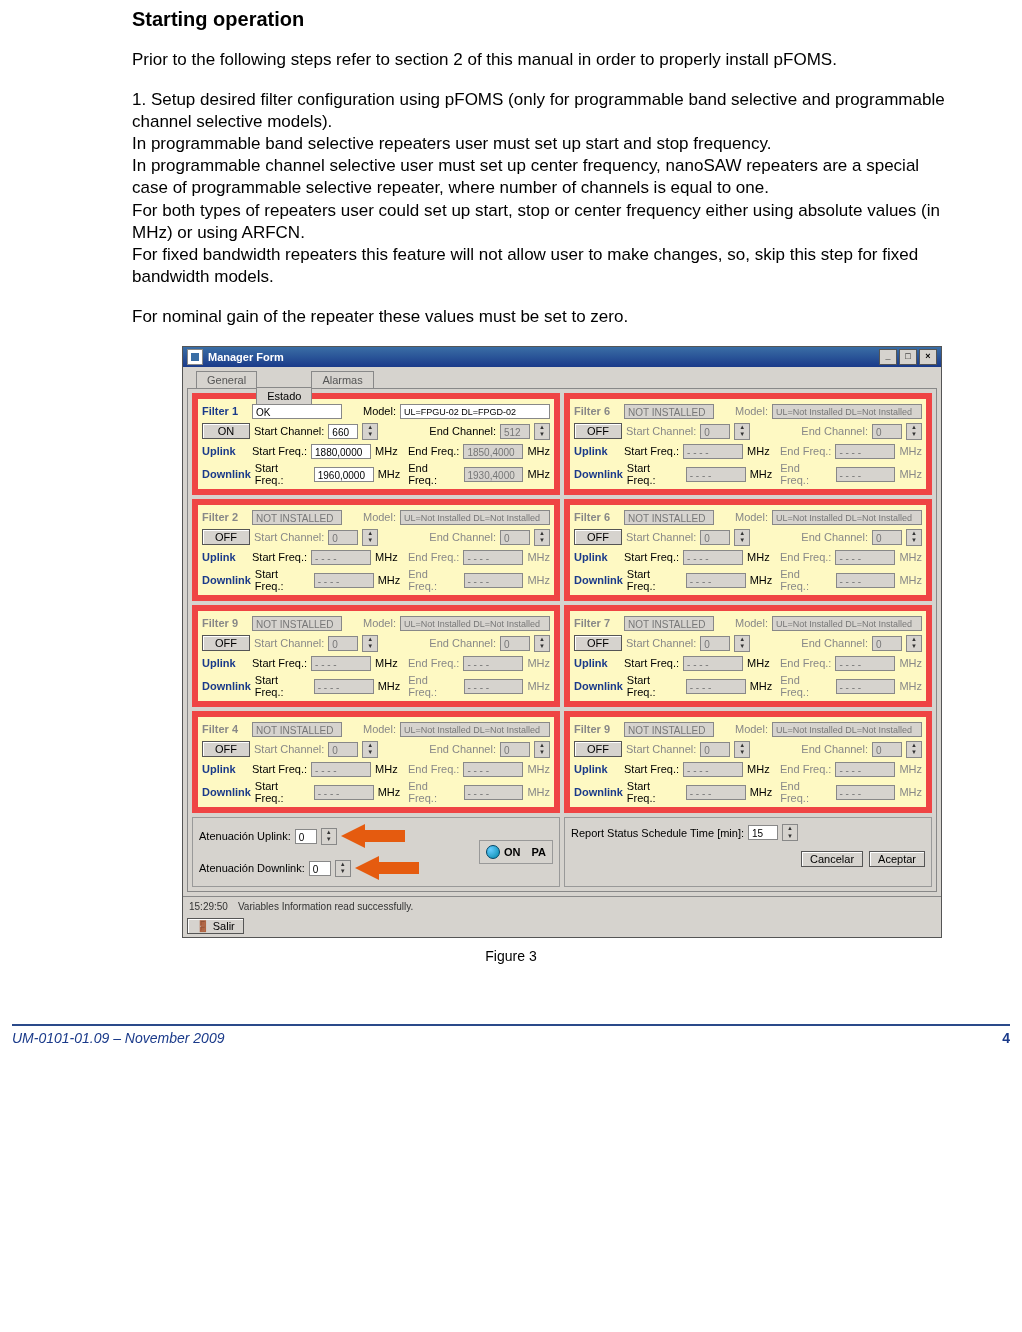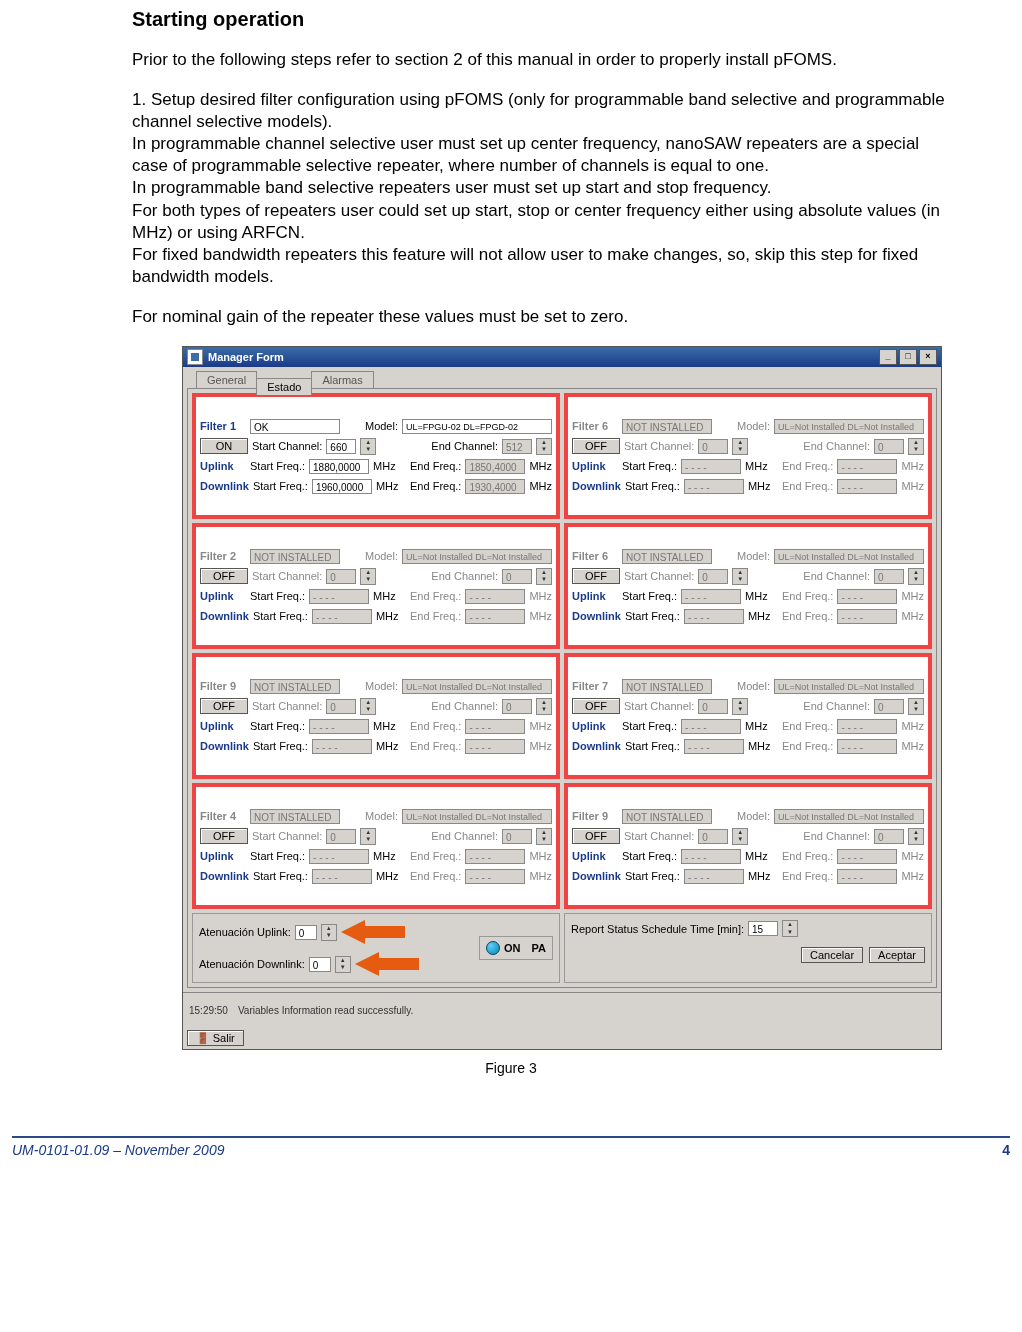--- a/index.html
+++ b/index.html
@@ -14,60 +14,60 @@
 
   
   .shot { width: 758px; margin: 18px 0 0 122px; border:1px solid #555; background:#d6d3ce; font-family: Tahoma, Arial, sans-serif; font-size:11px; color:#000; }
   .titlebar { background: linear-gradient(#3a6ea5,#1a3a8a); color:#fff; display:flex; align-items:center; padding:2px 4px; font-weight:bold; }
   .titlebar .icon { width:14px; height:14px; background:#fff; margin-right:5px; border:1px solid #888; display:flex; }
   .titlebar .icon::before { content:""; margin:auto; width:8px; height:8px; background:#3a6ea5; }
   .titlebar .spacer { flex:1; }
   .winbtn { width:16px; height:14px; background:#d6d3ce; border:1px solid #555; margin-left:2px; font-size:9px; line-height:12px; text-align:center; color:#000; }
   .tabs { display:flex; padding:4px 4px 0 13px; }
   .tab { border:1px solid #888; border-bottom:none; padding:2px 10px; background:#d6d3ce; margin-right:-1px; font-size:11px; color:#555; }
-  .tab.active { background:#d6d3ce; position:relative; top:7px; color:#000; }
+  .tab.active { background:#d6d3ce; position:relative; top:16px; color:#000; }
   .tabpage { border:1px solid #888; margin:0 4px 4px 4px; padding:4px; background:#d6d3ce; }
   .filters-grid { display:grid; grid-template-columns: 1fr 1fr; gap:4px; }
-  .filter-box { border:4px solid #ef4444; padding:18px 4px; background:#ffffff; }
+  .filter-box { border:6px solid #ef4444; padding:1px 4px; background:#fef9c3; }
   .fb-row { display:flex; align-items:center; gap:4px; margin:2px 0; min-height:18px; }
   .fb-row .lab { font-weight:bold; min-width:46px; }
   .fb-row .lab.ul { color:#1a3a8a; }
   .fb-row .lab.dl { color:#1a3a8a; }
   .fb-row .dim { color:#888; }
   .fld { border:1px solid #888; background:#fff; height:15px; padding:0 3px; font-size:10px; line-height:15px; box-sizing:border-box; }
   .fld.ro { background:#d6d3ce; color:#777; }
   .spin { width:14px; height:15px; border:1px solid #888; background:#d6d3ce; display:flex; flex-direction:column; }
   .spin div { flex:1; font-size:6px; text-align:center; line-height:6px; color:#333; }
   .btn { border:1px solid #555; background:#d6d3ce; padding:1px 8px; font-size:11px; box-shadow: inset 1px 1px #fff; }
   .bottom-row { display:grid; grid-template-columns: 1fr 1fr; gap:4px; margin-top:4px; }
   .atten-box { border:1px solid #999; padding:6px; display:flex; gap:6px; align-items:center; }
   .atten-left { display:flex; flex-direction:column; gap:8px; }
   .atten-item { display:flex; align-items:center; gap:4px; }
   .arrow { width:0; height:0; border-top:12px solid transparent; border-bottom:12px solid transparent; border-right:24px solid #e55b0f; }
   .arrow-body { width:40px; height:12px; background:#e55b0f; }
   .arrow-wrap { display:flex; align-items:center; }
   .report-box { border:1px solid #999; padding:6px; display:flex; flex-direction:column; gap:10px; }
   .report-box .rrow { display:flex; align-items:center; gap:4px; }
   .report-box .btns { display:flex; justify-content:flex-end; gap:6px; }
-  .statusbar { border-top:1px solid #888; padding:12px 6px; font-size:10px; color:#333; display:flex; gap:10px; }
+  .statusbar { border-top:1px solid #888; padding:4px 6px; font-size:10px; color:#333; display:flex; gap:10px; }
   .appbar { padding:4px; }
   .globe { width:12px; height:12px; border-radius:50%; background: radial-gradient(circle at 30% 30%, #6cf, #08a); border:1px solid #046; }
   .on-pa { border:1px solid #999; padding:4px 6px; display:flex; align-items:center; gap:4px; background:#d6d3ce; }
 </style>
 </head>
 <body>
 
 <div class="page">
   <h2 class="section">Starting operation</h2>
 
   <p class="body">Prior to the following steps refer to section 2 of this manual in order to properly install pFOMS.</p>
 
   <p class="body nomargin">1. Setup desired filter configuration using pFOMS (only for programmable band selective and programmable channel selective models).</p>
+  <p class="body nomargin">In programmable band selective repeaters user must set up start and stop frequency.</p>
   <p class="body nomargin">In programmable channel selective user must set up center frequency, nanoSAW repeaters are a special case of programmable selective repeater, where number of channels is equal to one.</p>
-  <p class="body nomargin">In programmable band selective repeaters user must set up start and stop frequency.</p>
   <p class="body nomargin">For both types of repeaters user could set up start, stop or center frequency either using absolute values (in MHz) or using ARFCN.</p>
   <p class="body">For fixed bandwidth repeaters this feature will not allow user to make changes, so, skip this step for fixed bandwidth models.</p>
 
   <p class="body">For nominal gain of the repeater these values must be set to zero.</p>
 
   <div class="shot">
     <div class="titlebar">
       <span class="icon"></span>
       <span>Manager Form</span>
       <span class="spacer"></span>

